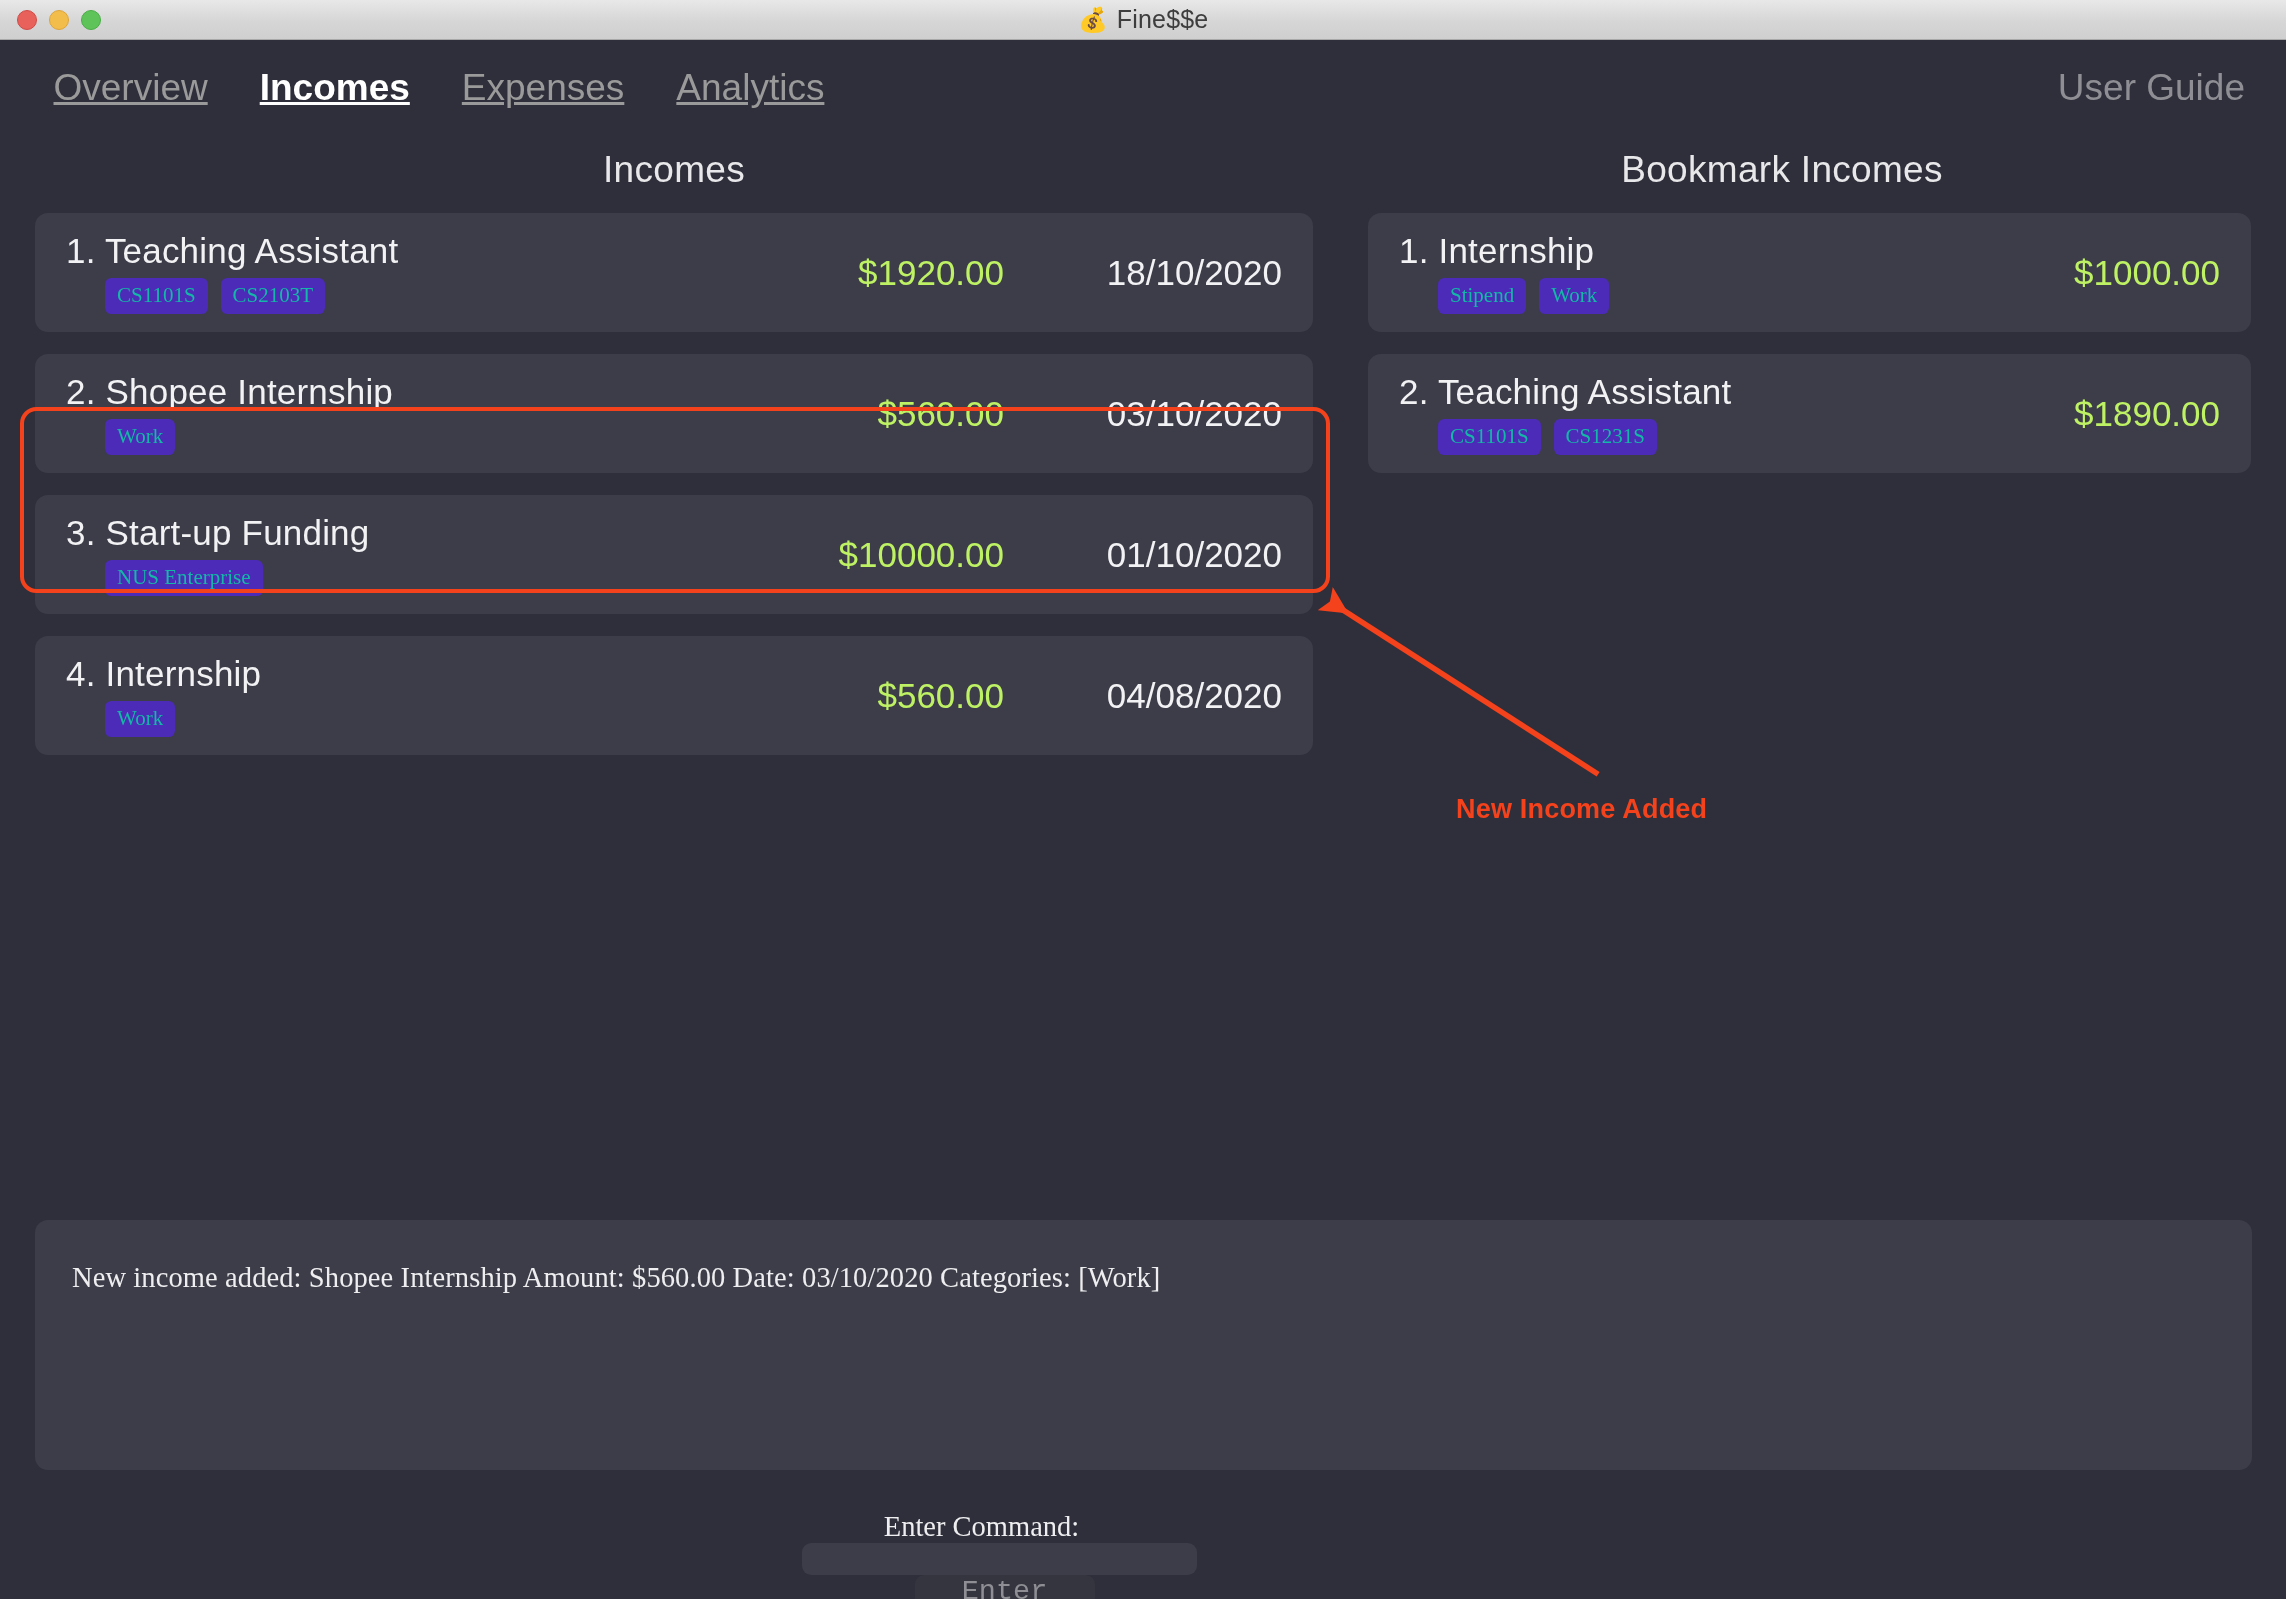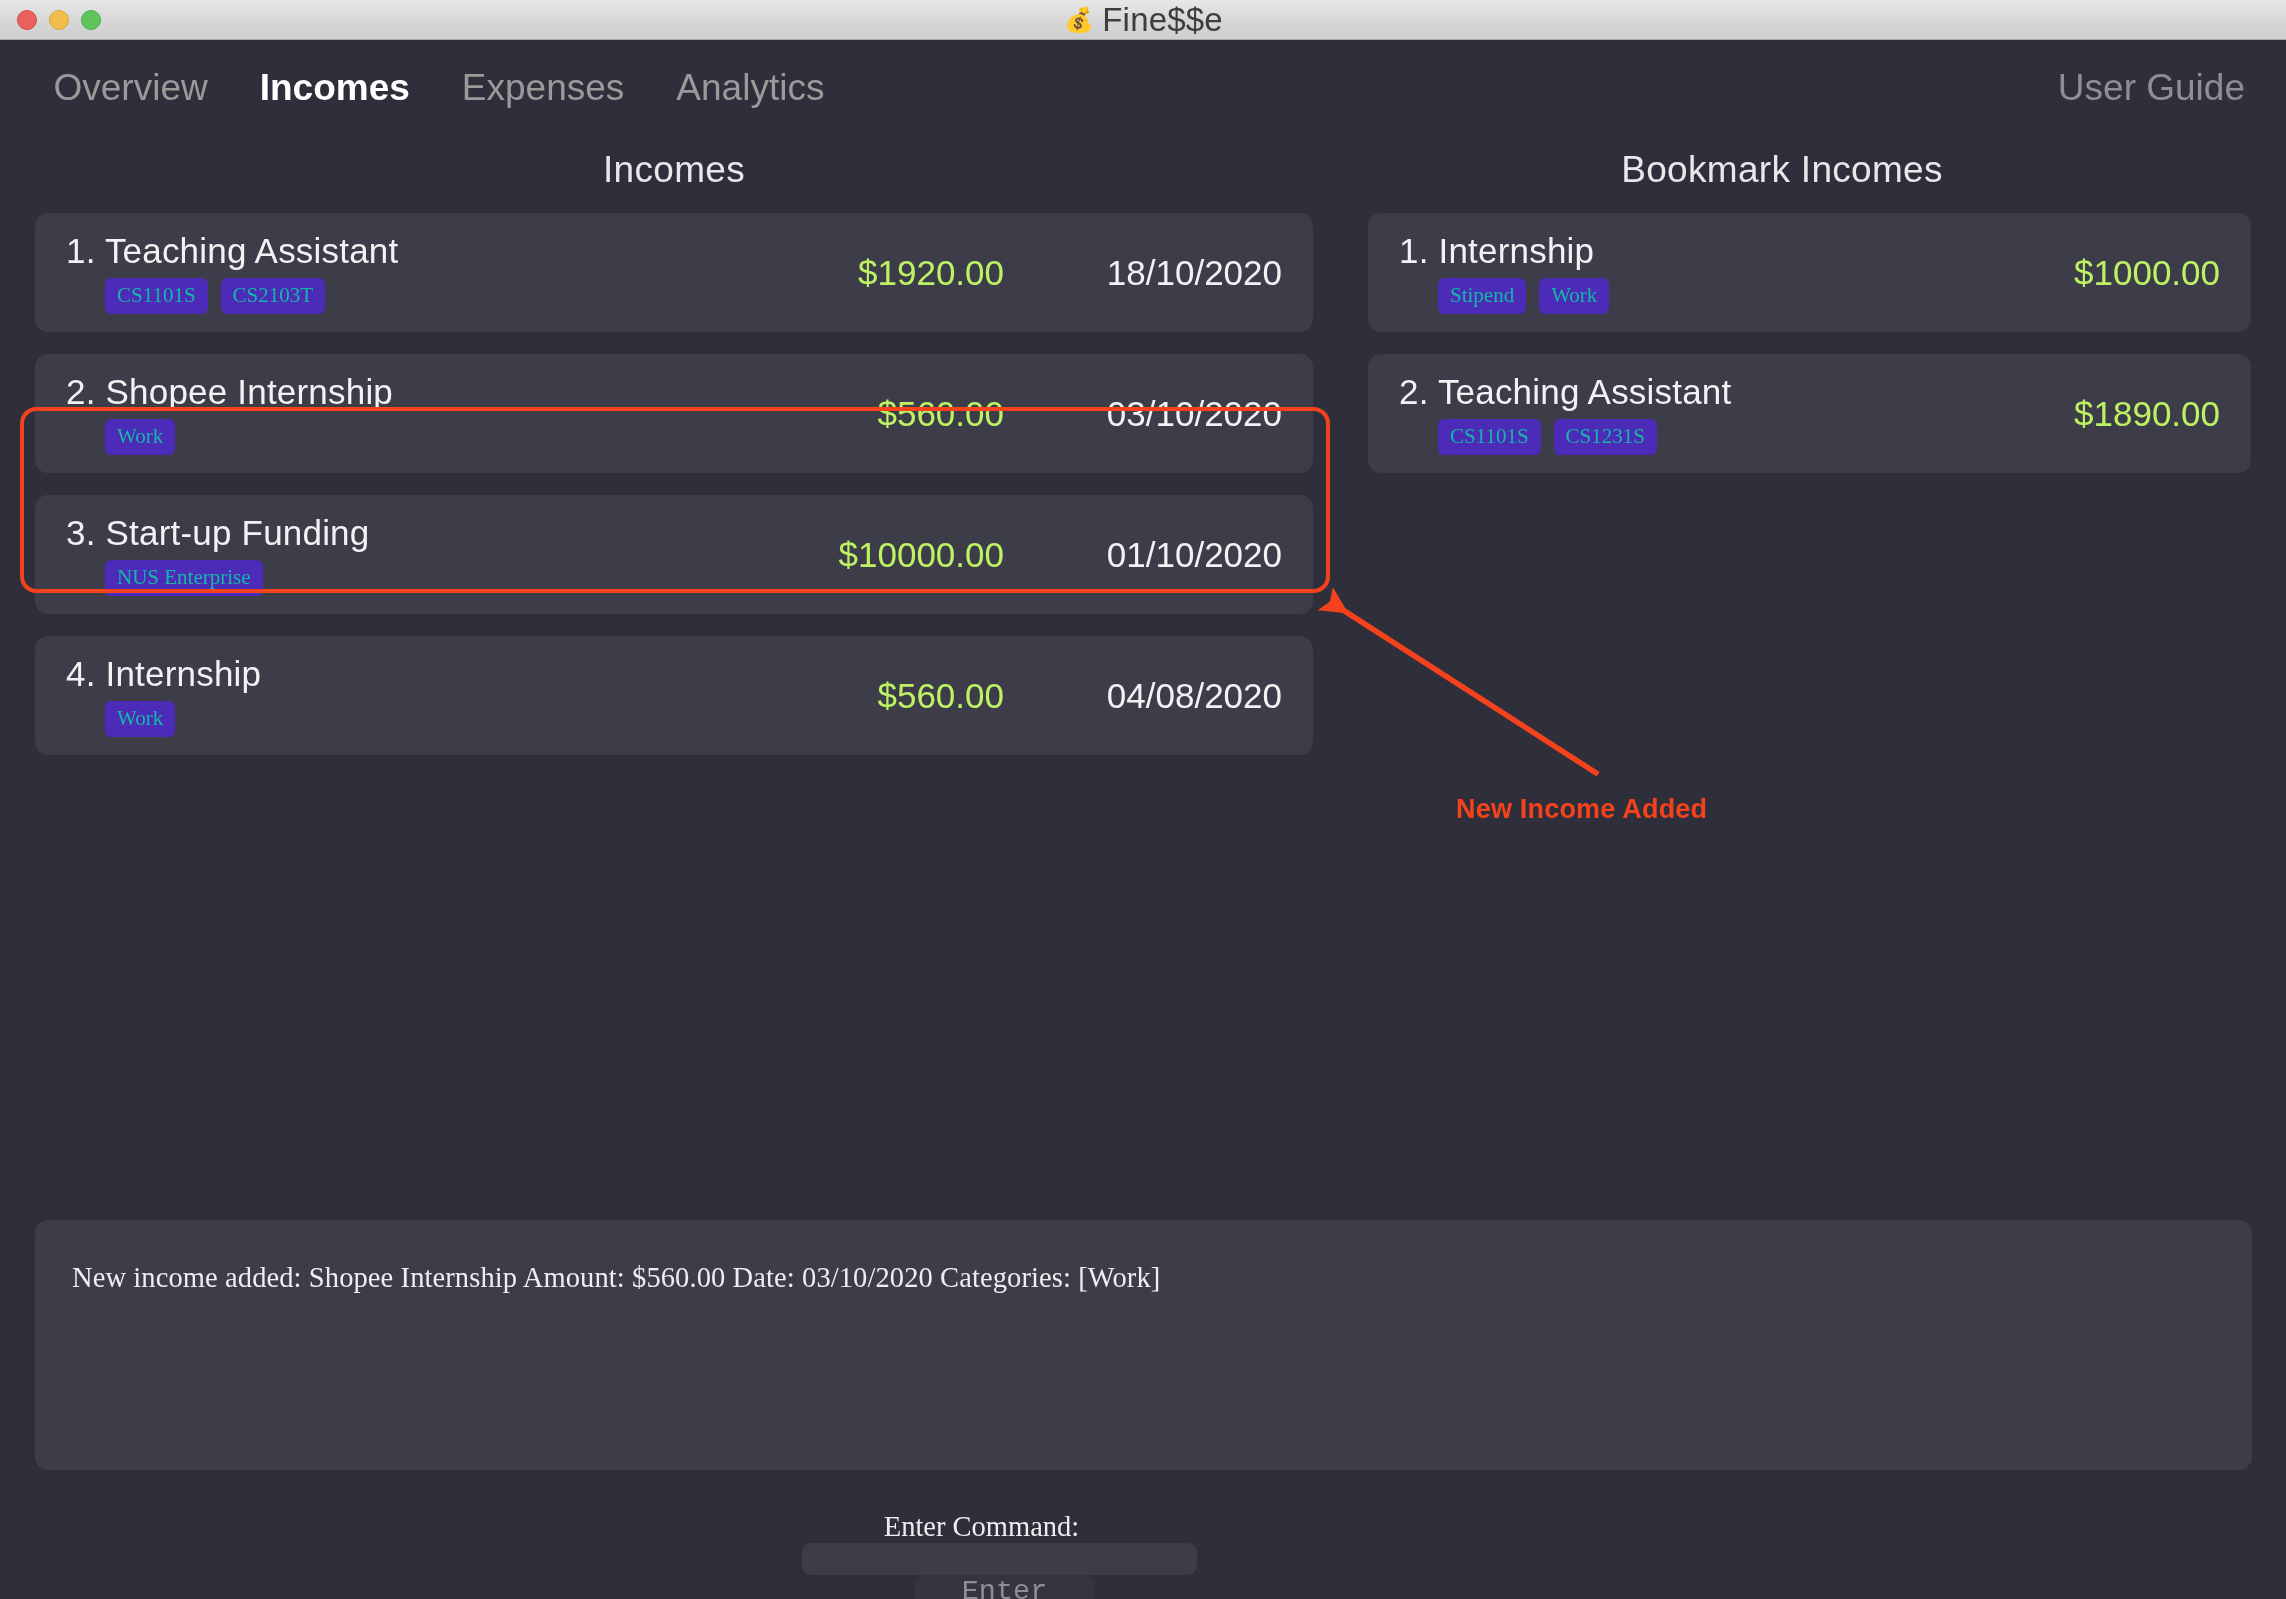--- a/index.html
+++ b/index.html
@@ -47,21 +47,21 @@
     position: absolute;
     left: 0; right: 0; top: 0; bottom: 0;
     display: flex;
     align-items: center;
     justify-content: center;
     gap: 8.3px;
     pointer-events: none;
   }
   .title-emoji { font-size: 24px; line-height: 1; }
   .title-text {
-    font-size: 33px;
+    font-size: 25px;
     color: #3d3d3d;
     letter-spacing: 0.2px;
   }
 
   
   .navbar {
     position: relative;
     height: 96px;
     display: flex;
     align-items: center;
@@ -72,20 +72,21 @@
     display: flex;
     align-items: baseline;
     gap: 0;
   }
   .tab {
     font-size: 37px;
     color: #9a9a9a;
     padding: 0 26px;
     cursor: pointer;
     white-space: nowrap;
+    text-decoration: underline;
   }
   .tab.active {
     color: #ffffff;
     font-weight: bold;
   }
   .user-guide {
     margin-left: auto;
     font-size: 37px;
     color: #8e8e94;
     cursor: pointer;

